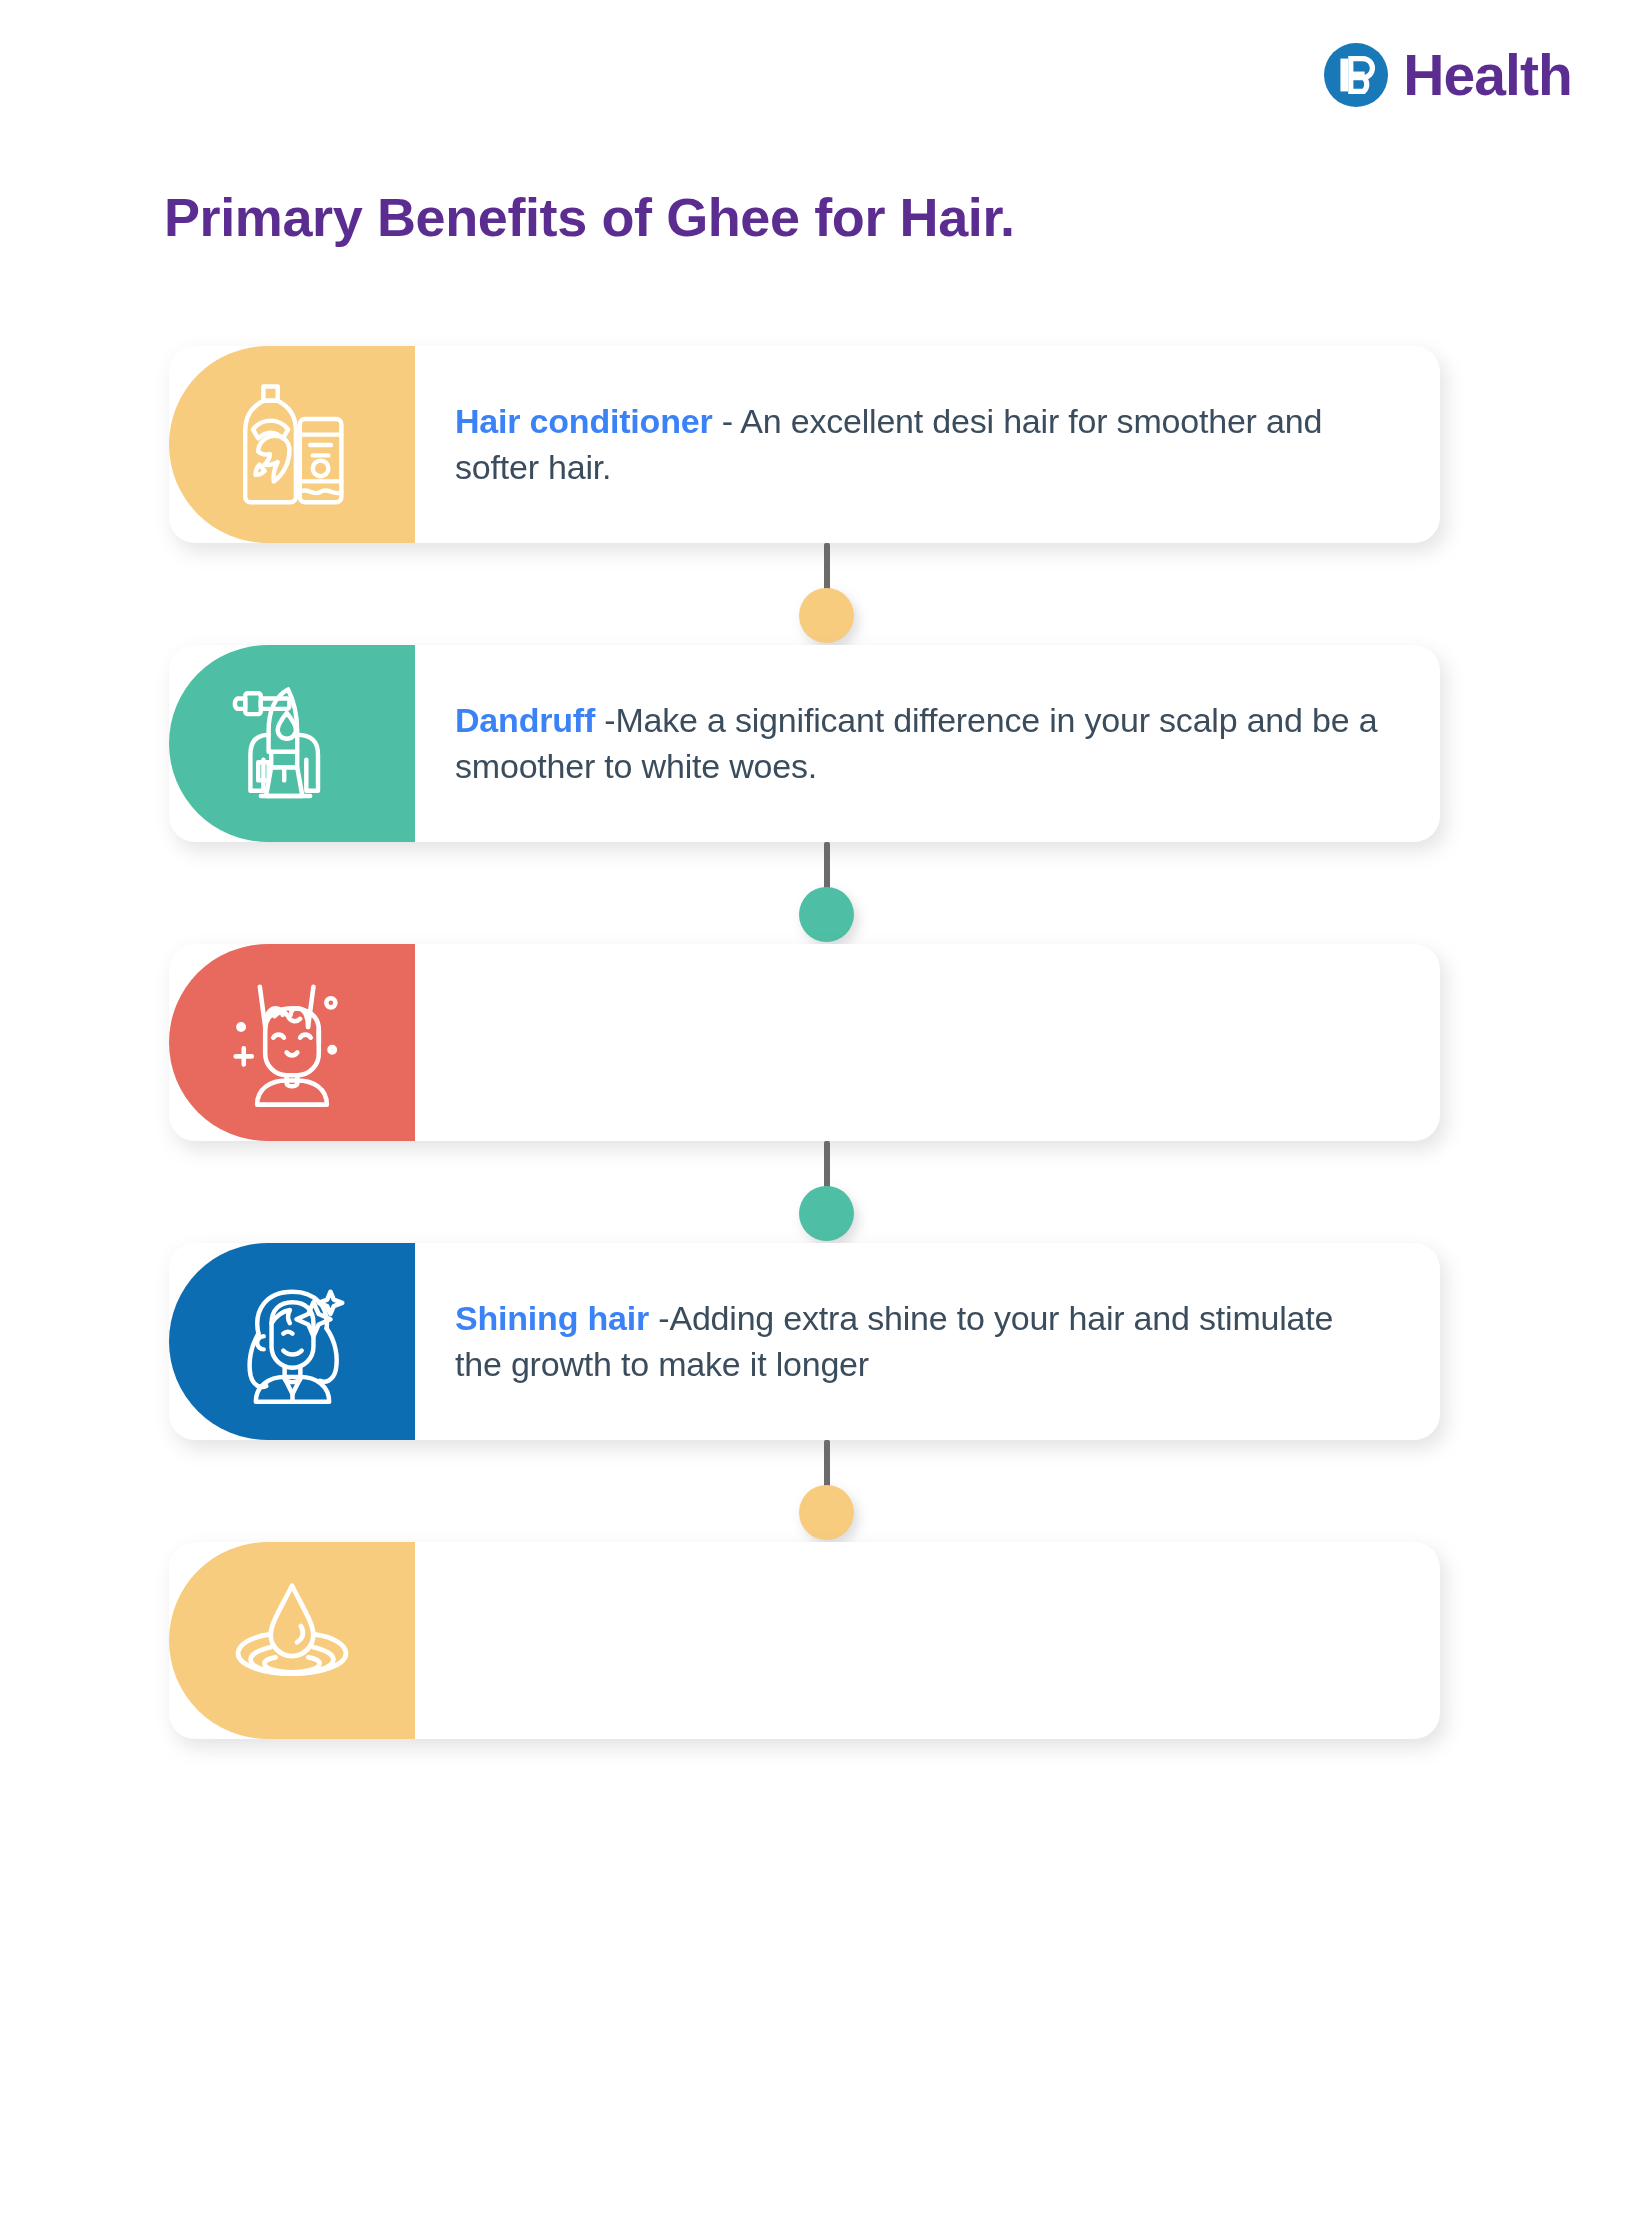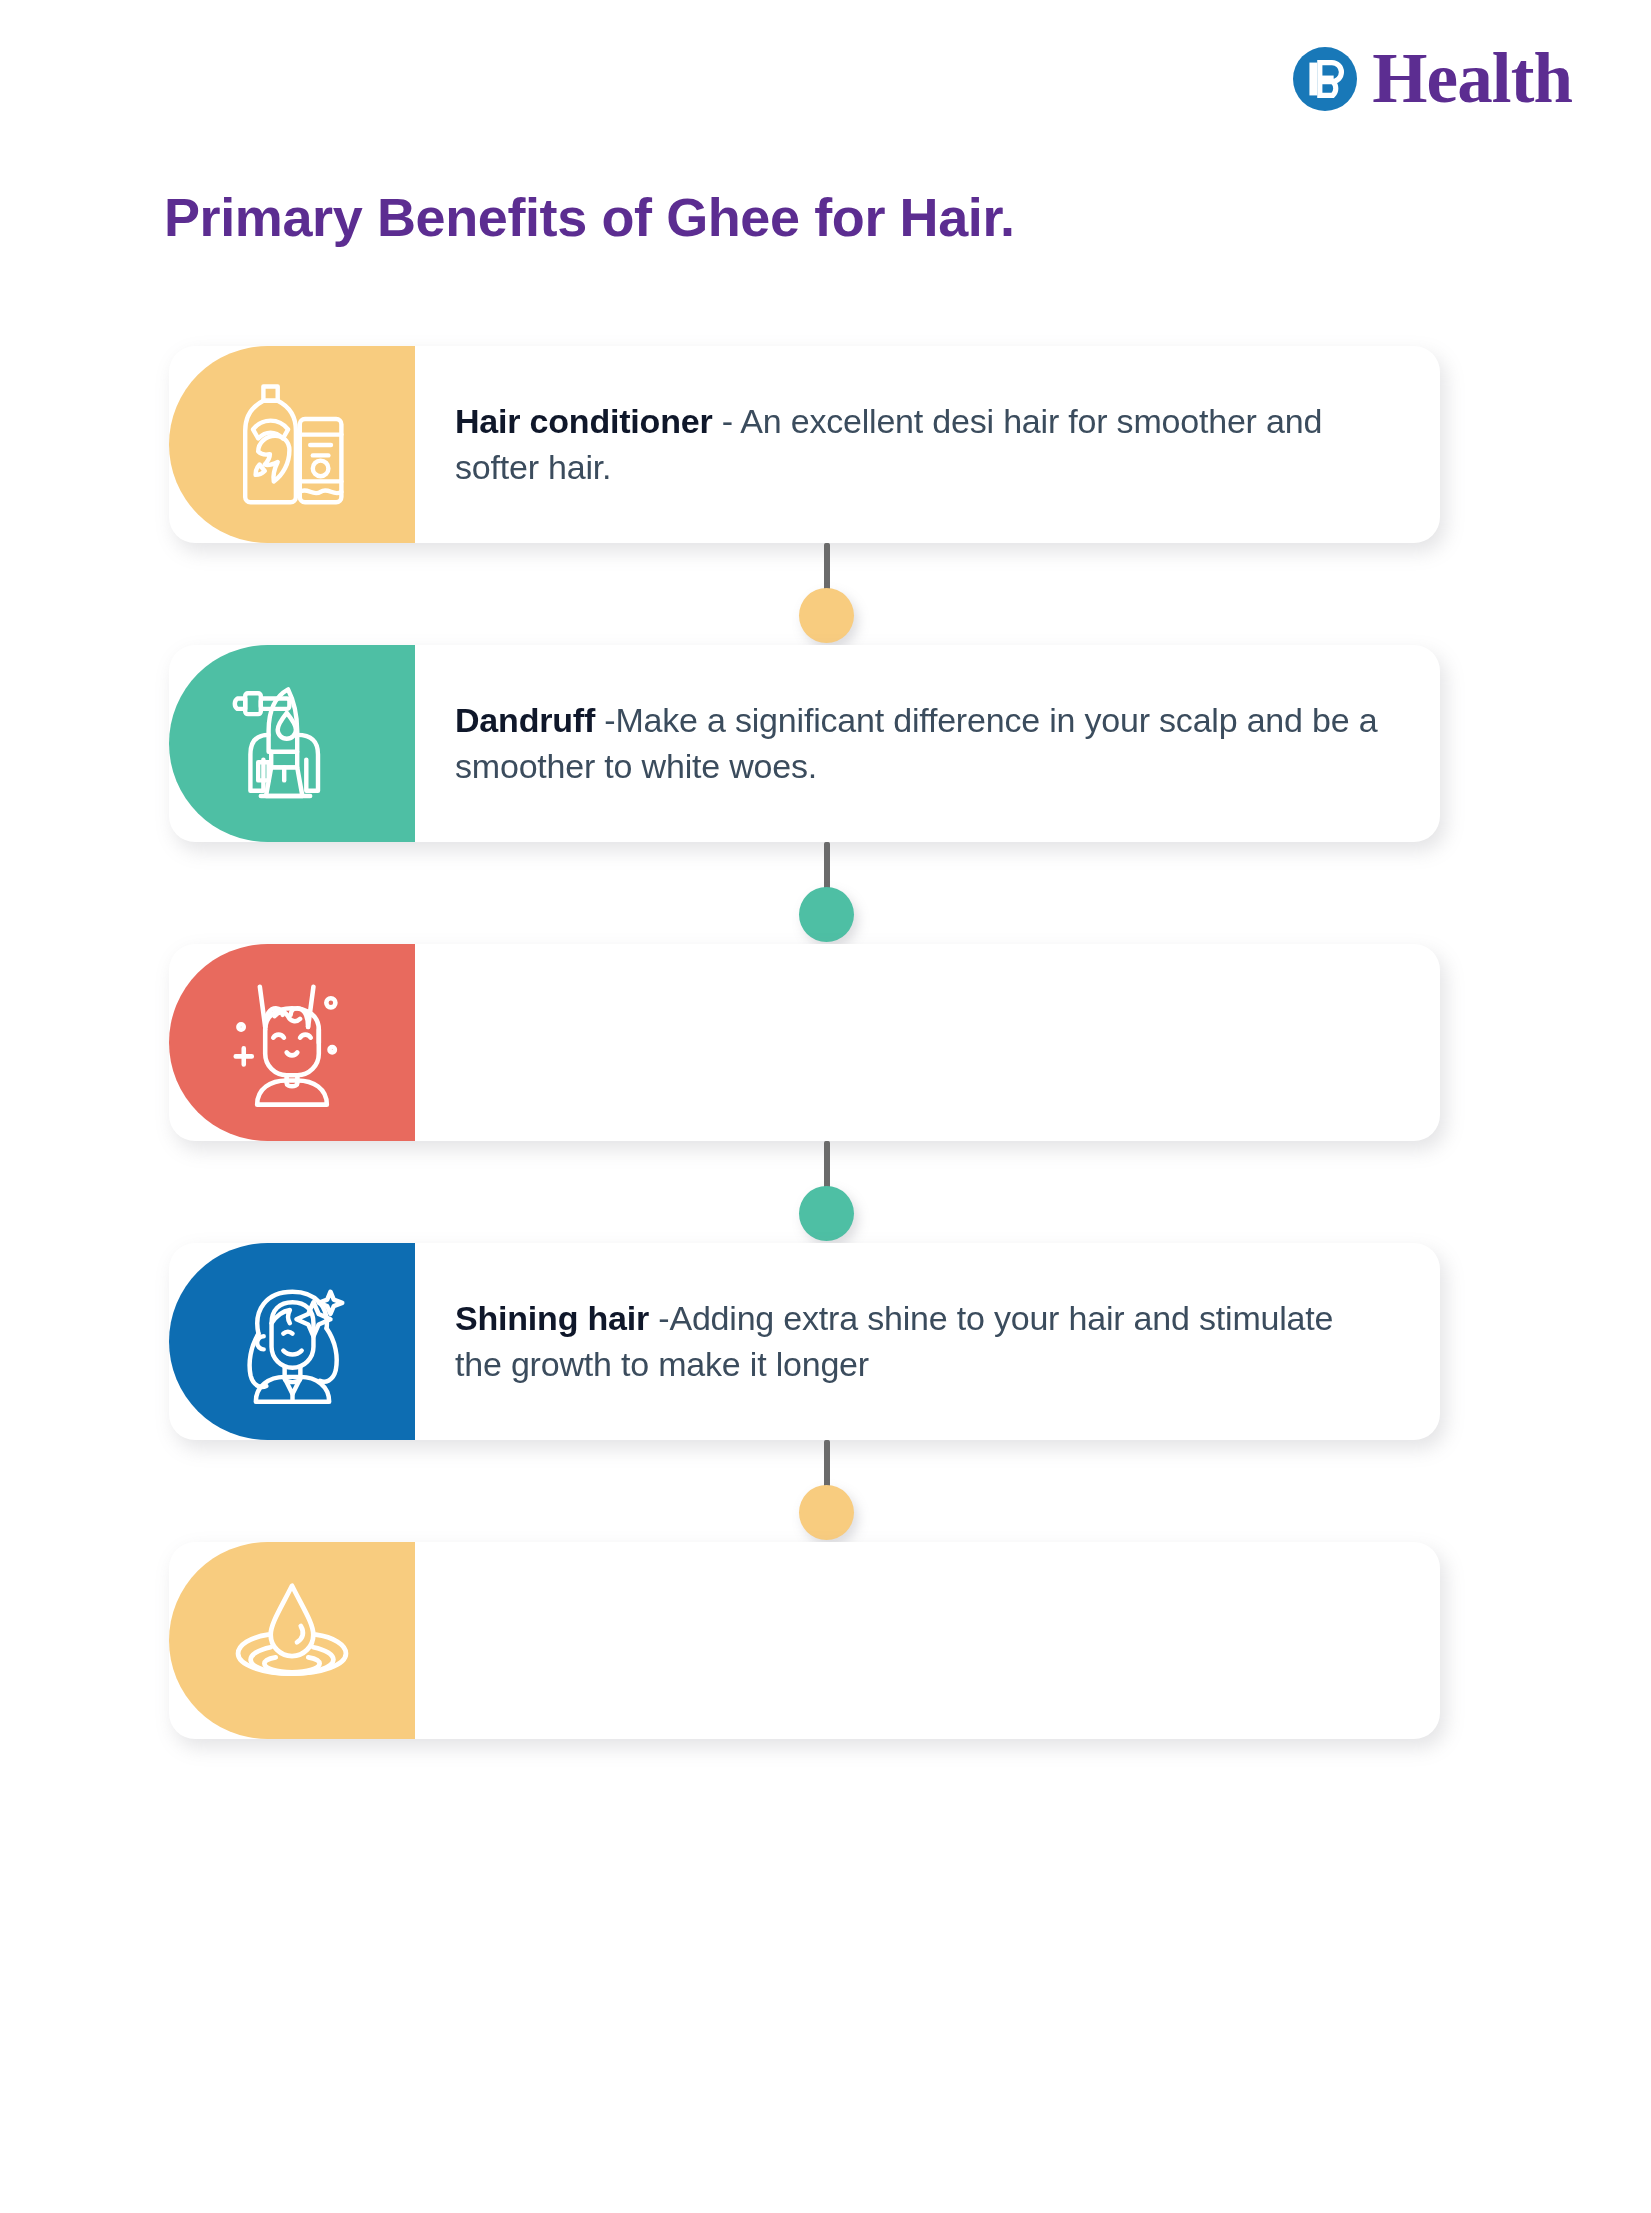--- a/index.html
+++ b/index.html
@@ -28,26 +28,26 @@
     align-items: center;
     gap: 15.6px;
   }
   .brand-mark {
     width: 64px;
     height: 64px;
     flex: 0 0 64px;
     display: block;
   }
   .brand-name {
-    font-size: 71px;
+    font-size: 57px;
     font-weight: 700;
     letter-spacing: -0.9px;
     color: #5C2D91;
     line-height: 1;
-    font-family: Liberation Serif, serif;
+    font-family: Liberation Sans, sans-serif;
   }
 
   
   .title {
     position: absolute;
     left: 164px;
     top: 186px;
     font-size: 54px;
     line-height: 1.15;
     color: #5C2D91;
@@ -99,21 +99,21 @@
     display: flex;
     align-items: center;
     padding: 22.5px 52px 22.5px 40px;
     font-size: 34px;
     line-height: 1.33;
     color: #3B4C5D;
     letter-spacing: -0.2px;
   }
   .card-text .lead {
     font-weight: 700;
-    color: #0f172a;
+    color: #3b82f6;
   }
 
   
   .connector {
     position: relative;
     height: 102px;
     width: 100%;
   }
   .connector .line {
     position: absolute;

